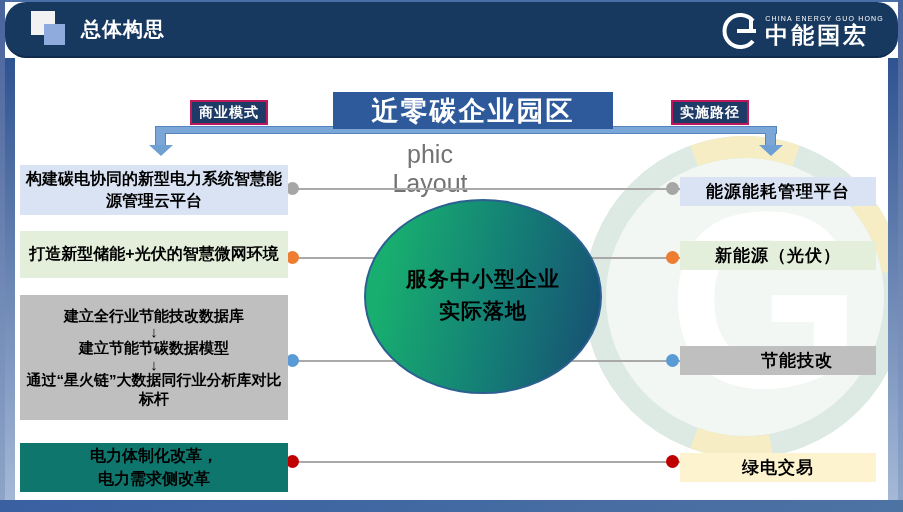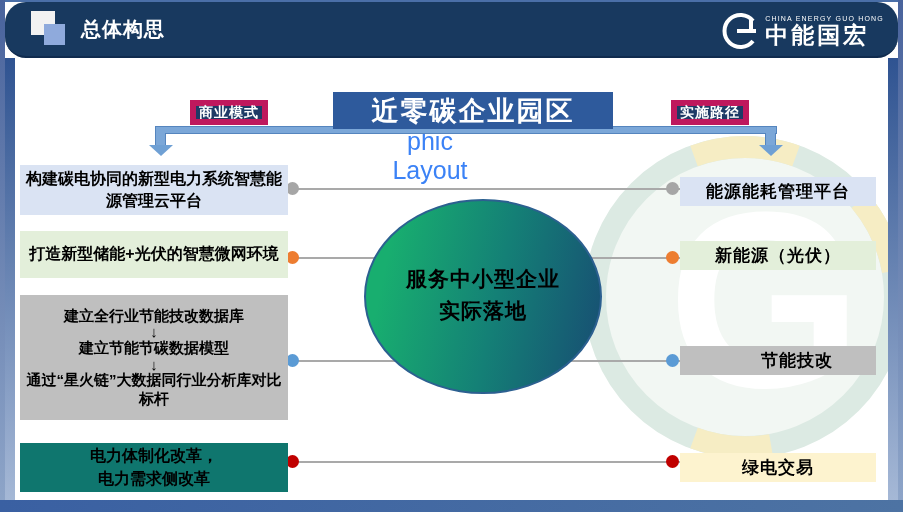--- a/index.html
+++ b/index.html
@@ -23,29 +23,29 @@
   .logo { position:absolute; right:14px; top:9px; display:flex; align-items:center; gap:5px; }
   .logo-text { display:flex; flex-direction:column; color:#fff; }
   .logo-tagline { font-size:7px; letter-spacing:1.2px; margin-bottom:2px; white-space:nowrap; }
   .logo-name { font-size:23px; font-weight:bold; letter-spacing:3px; line-height:1; white-space:nowrap; }
 
   
   .watermark { position:absolute; left:570px; top:122px; z-index:0; }
 
   
   .main-title { position:absolute; left:333px; top:92px; width:280px; height:37px; background:#2E5A9C; color:#fff; font-size:27px; font-weight:bold; display:flex; align-items:center; justify-content:center; letter-spacing:2px; z-index:4; }
-  .tag { position:absolute; top:100px; height:25px; background:#1E3A66; border:6px solid #be185d; color:#fff; font-size:14px; font-weight:bold; display:flex; align-items:center; justify-content:center; z-index:4; letter-spacing:1px; }
+  .tag { position:absolute; top:100px; height:25px; background:#1E3A66; border:2px solid #be185d; color:#fff; font-size:14px; font-weight:bold; display:flex; align-items:center; justify-content:center; z-index:4; letter-spacing:1px; }
   .tag-left  { left:190px; width:78px; }
   .tag-right { left:671px; width:78px; }
   .flow-h { position:absolute; left:155px; top:126px; width:622px; height:8px; background:#7BA7D8; border:1px solid #5585BE; z-index:2; }
   .flow-v { position:absolute; width:11px; height:13px; background:#7BA7D8; border-left:1px solid #5585BE; border-right:1px solid #5585BE; top:133px; z-index:2; }
   .flow-v-left { left:155px; } .flow-v-right { left:765px; }
   .flow-a { position:absolute; width:0; height:0; border-left:12px solid transparent; border-right:12px solid transparent; border-top:11px solid #6FA0D4; top:145px; z-index:2; }
   .flow-a-left { left:149px; } .flow-a-right { left:759px; }
-  .placeholder { position:absolute; left:330px; top:127px; width:200px; text-align:center; font-size:25px; line-height:1.15; color:#3b82f6; z-index:1; white-space:pre-line; }
+  .placeholder { position:absolute; left:330px; top:140px; width:200px; text-align:center; font-size:25px; line-height:1.15; color:#737373; z-index:1; white-space:pre-line; }
 
   
   .hline { position:absolute; left:290px; width:390px; height:2px; z-index:1; }
   .hline-1 { top:188px; } .hline-2 { top:257px; } .hline-3 { top:360px; } .hline-4 { top:461px; }
   .dot { position:absolute; width:13px; height:13px; border-radius:50%; z-index:2; }
   .dot-l { left:286px; } .dot-r { left:666px; }
   .dot-y1 { top:182px; } .dot-y2 { top:251px; } .dot-y3 { top:354px; } .dot-y4 { top:455px; }
 
   
   .lbox { position:absolute; left:20px; width:268px; z-index:3; display:flex; align-items:center; justify-content:center; font-weight:bold; font-size:16px; text-align:center; color:#000; line-height:1.4; white-space:pre-line; }

